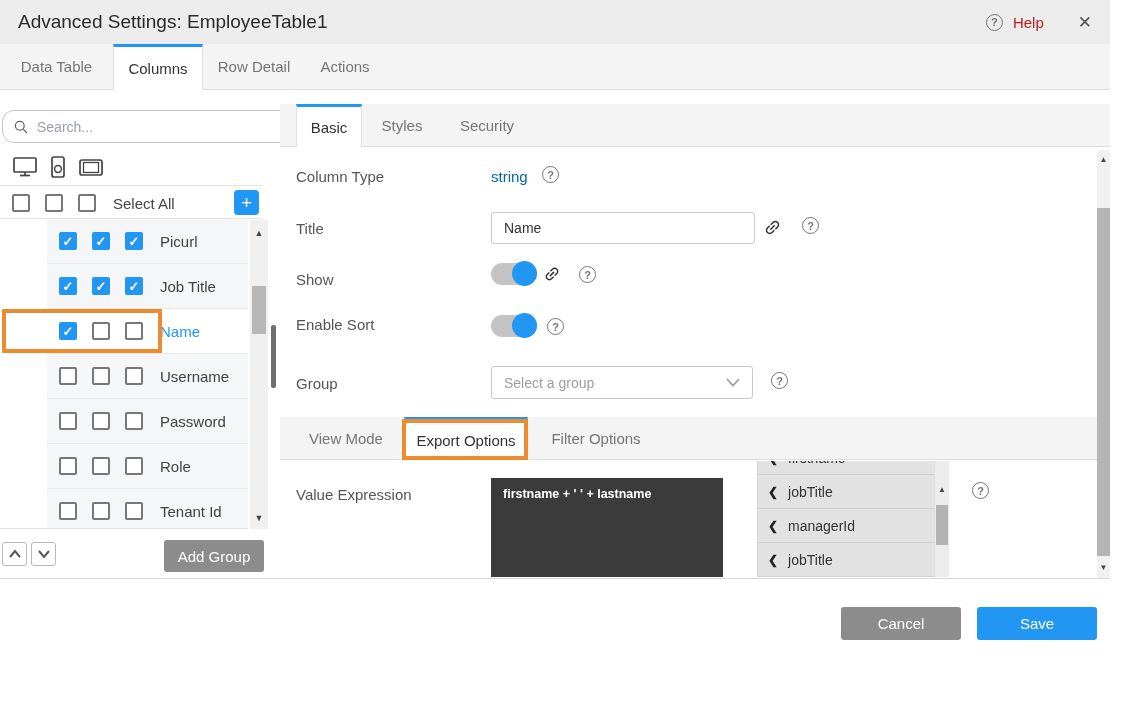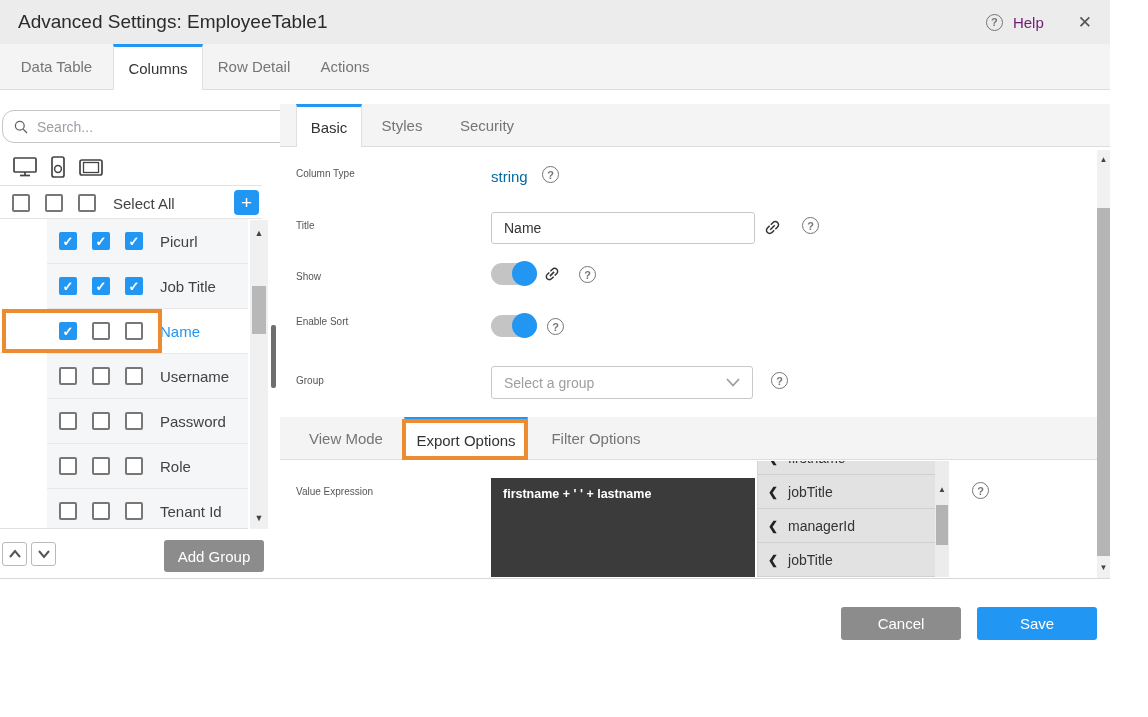--- a/index.html
+++ b/index.html
@@ -6,21 +6,21 @@
   html,body { background:#fff; }
   body { font-family:"Liberation Sans", sans-serif; color:#333; }
   .screen { position:relative; width:1148px; height:717px; background:#fff; overflow:hidden; }
 
   
   .hdr { position:absolute; left:0; top:0; width:1110px; height:44px; background:#ececec; }
   .hdr-title { position:absolute; left:18px; top:0; height:44px; line-height:44px; font-size:19px; color:#2b2b2b; }
   .hdr-right { position:absolute; right:18px; top:0; height:44px; display:flex; align-items:center; gap:10px; }
   .qicon { width:17px; height:17px; border:1.5px solid #757575; border-radius:50%; color:#757575;
            font-size:11px; font-weight:bold; display:inline-flex; align-items:center; justify-content:center; flex:0 0 auto; }
-  .hdr-help-label { font-size:15px; color:#701a75; margin-right:24px; }
+  .hdr-help-label { font-size:15px; color:#b91c1c; margin-right:24px; }
   .close-x { font-size:17px; color:#555; cursor:pointer; }
 
   
   .tabbar { position:absolute; background:#f4f4f4; border-bottom:1px solid #ddd; }
   .tabbar.main { left:0; top:44px; width:1110px; height:46px; }
   .tab { position:absolute; top:0; height:100%; display:flex; align-items:center; justify-content:center;
          font-size:15px; color:#757575; cursor:pointer; }
   .tab.active { background:#fff; border-top:3px solid #2196F3; border-left:1px solid #e0e0e0;
                 border-right:1px solid #e0e0e0; color:#333; height:calc(100% + 1px); }
 
@@ -57,33 +57,33 @@
 
   .move-btn { position:absolute; top:542px; width:25px; height:24px; background:#fff; border:1px solid #b9b9b9;
               border-radius:3px; display:flex; align-items:center; justify-content:center; cursor:pointer; }
   .add-group { position:absolute; left:164px; top:540px; width:100px; height:32px; background:#8C8C8C; color:#fff;
                border:none; border-radius:3px; font-size:15px; cursor:pointer; font-family:"Liberation Sans", sans-serif; }
 
   
   .tabbar.detail { left:280px; top:104px; width:830px; height:43px; }
   .tabbar.subsub { left:280px; top:417px; width:830px; height:43px; }
 
-  .fld-label { position:absolute; left:296px; font-size:10px; color:#555; }
+  .fld-label { position:absolute; left:296px; font-size:15px; color:#555; }
   .fld-value { position:absolute; font-size:15px; color:#0369a1; }
   .txt-input { position:absolute; left:491px; width:264px; height:32px; border:1px solid #c9c9c9; border-radius:3px;
                font-size:14px; color:#333; padding-left:12px; font-family:"Liberation Sans", sans-serif; outline:none; }
   .toggle { position:absolute; left:491px; width:46px; height:22px; background:#c4c4c4; border-radius:11px; cursor:pointer; }
   .toggle .thumb { position:absolute; top:-2px; left:21px; width:25px; height:25px; border-radius:50%; background:#9e9e9e; }
   .toggle.checked .thumb { background:#2196F3; }
   .select-box { position:absolute; left:491px; width:262px; height:33px; border:1px solid #c9c9c9; border-radius:3px;
                 background:#fff; display:flex; align-items:center; padding:0 12px; cursor:pointer; }
   .select-box .ph { font-size:14px; color:#9e9e9e; flex:1; }
   .icon-inline { position:absolute; display:inline-flex; align-items:center; justify-content:center; }
 
-  .code-editor { position:absolute; left:491px; top:478px; width:264px; height:99px; background:#3B3B3B; color:#fff;
+  .code-editor { position:absolute; left:491px; top:478px; width:232px; height:99px; background:#3B3B3B; color:#fff;
                  font-size:12.5px; font-weight:bold; padding:9px 12px; cursor:text; }
   .fields-list { position:absolute; left:757px; top:461px; width:178px; height:116px; overflow:hidden;
                  border-left:1px solid #d5d5d5; }
   .fields-inner { margin-top:-20px; }
   .field-item { height:34px; background:#e2e2e2; border-bottom:1px solid #cfcfcf; display:flex; align-items:center;
                 padding-left:10px; font-size:14px; color:#333; cursor:pointer; }
   .field-chev { font-size:12px; font-weight:bold; color:#222; margin-right:10px; }
   .fl-scroll { position:absolute; left:935px; top:461px; width:14px; height:116px; background:#ececec; }
 
   .main-scroll { position:absolute; left:1097px; top:150px; width:13px; height:428px; background:#f1f1f1; }

